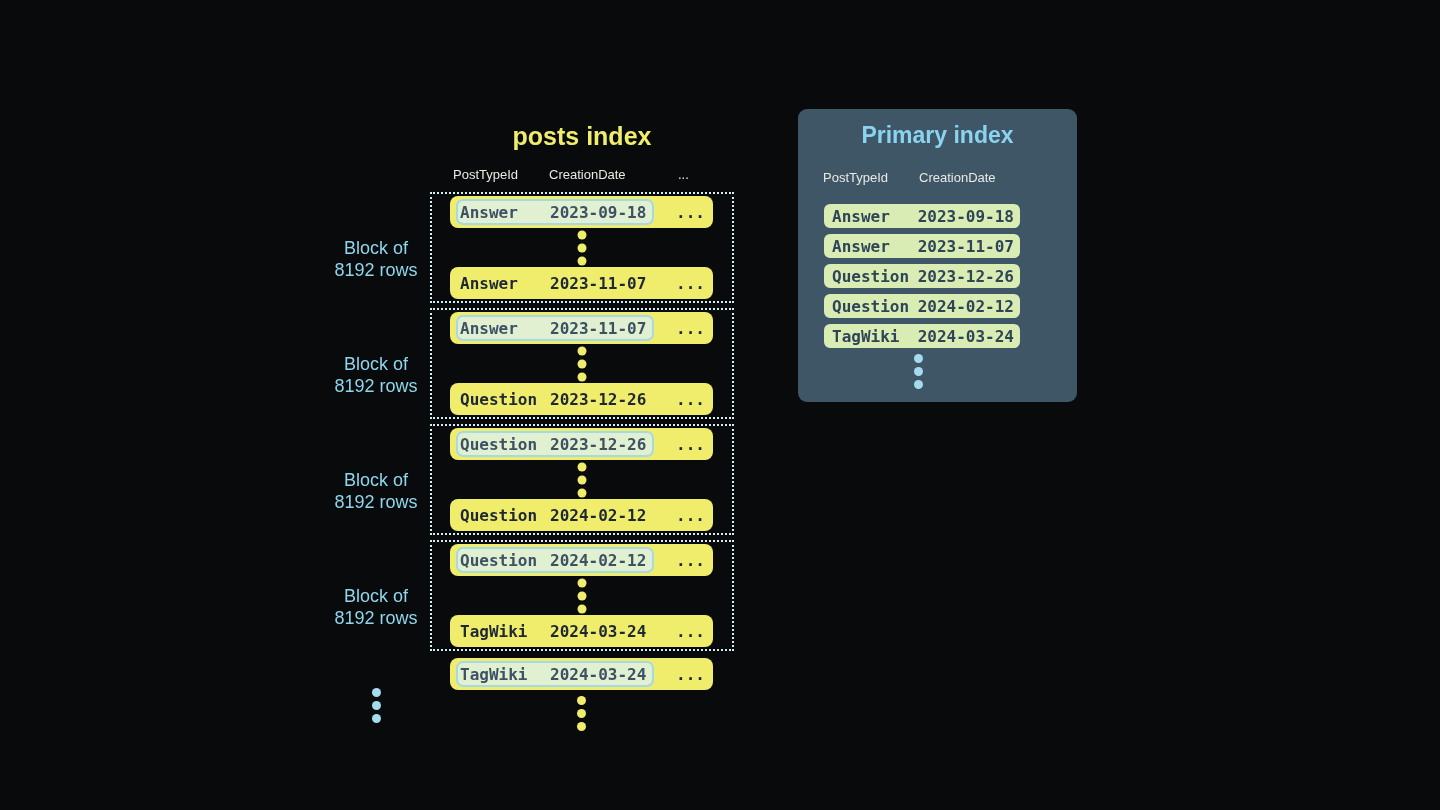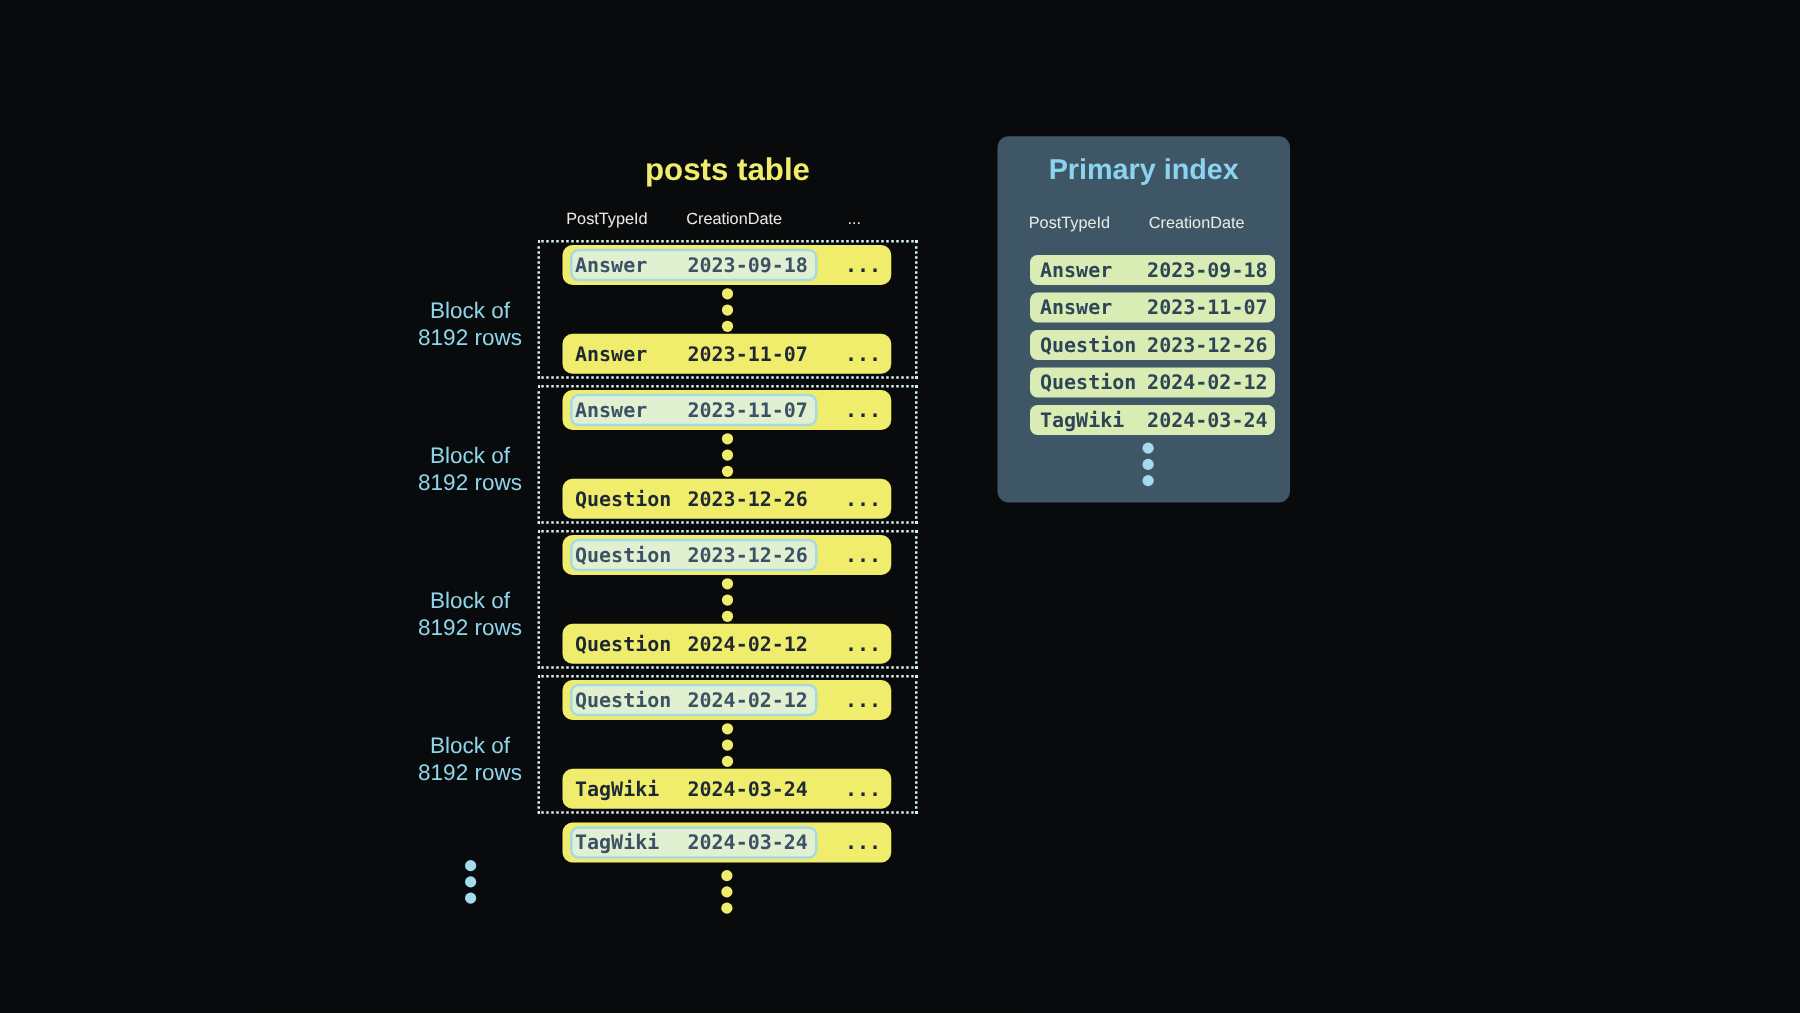--- a/index.html
+++ b/index.html
@@ -62,21 +62,21 @@
 
   .block-label{
     position:absolute;left:314px;width:124px;text-align:center;
     color:#8ed6ec;font-size:18px;line-height:22px;font-weight:400;
   }
   .block-label.l0{top:237px;} .block-label.l1{top:353px;}
   .block-label.l2{top:469px;} .block-label.l3{top:585px;}
 
   
   .panel{
-    position:absolute;left:798px;top:109px;width:234px;height:293px;
+    position:absolute;left:798px;top:109px;width:279px;height:293px;
     background:#3e5666;border-radius:9px;
   }
   .panel-title{
     position:absolute;top:13px;left:0;width:100%;margin:0;
     text-align:center;color:#8bd4f0;font-size:23px;font-weight:600;
   }
   .phdr{position:absolute;top:61px;font-size:13px;color:#e9ebe3;white-space:pre;}
   .phdr.c0{left:25px;}
   .phdr.c1{left:121px;}
 
@@ -94,21 +94,21 @@
   .ptype{left:8px;}
   .pdate{right:6px;}
   .panel-dots{left:116px;top:245px;}
 </style>
 </head>
 <body>
 
 <div class="stage">
 
   <section>
-    <h1 class="posts-title">posts table</h1>
+    <h1 class="posts-title">posts index</h1>
 
     <div class="mono hdr c0">PostTypeId</div>
     <div class="mono hdr c1">CreationDate</div>
     <div class="mono hdr c2">...</div>
 
     <div class="block b0">
       <div class="row first highlighted">
         <span class="hl"></span>
         <span class="cell type">Answer</span>
         <span class="cell date">2023-09-18</span>

